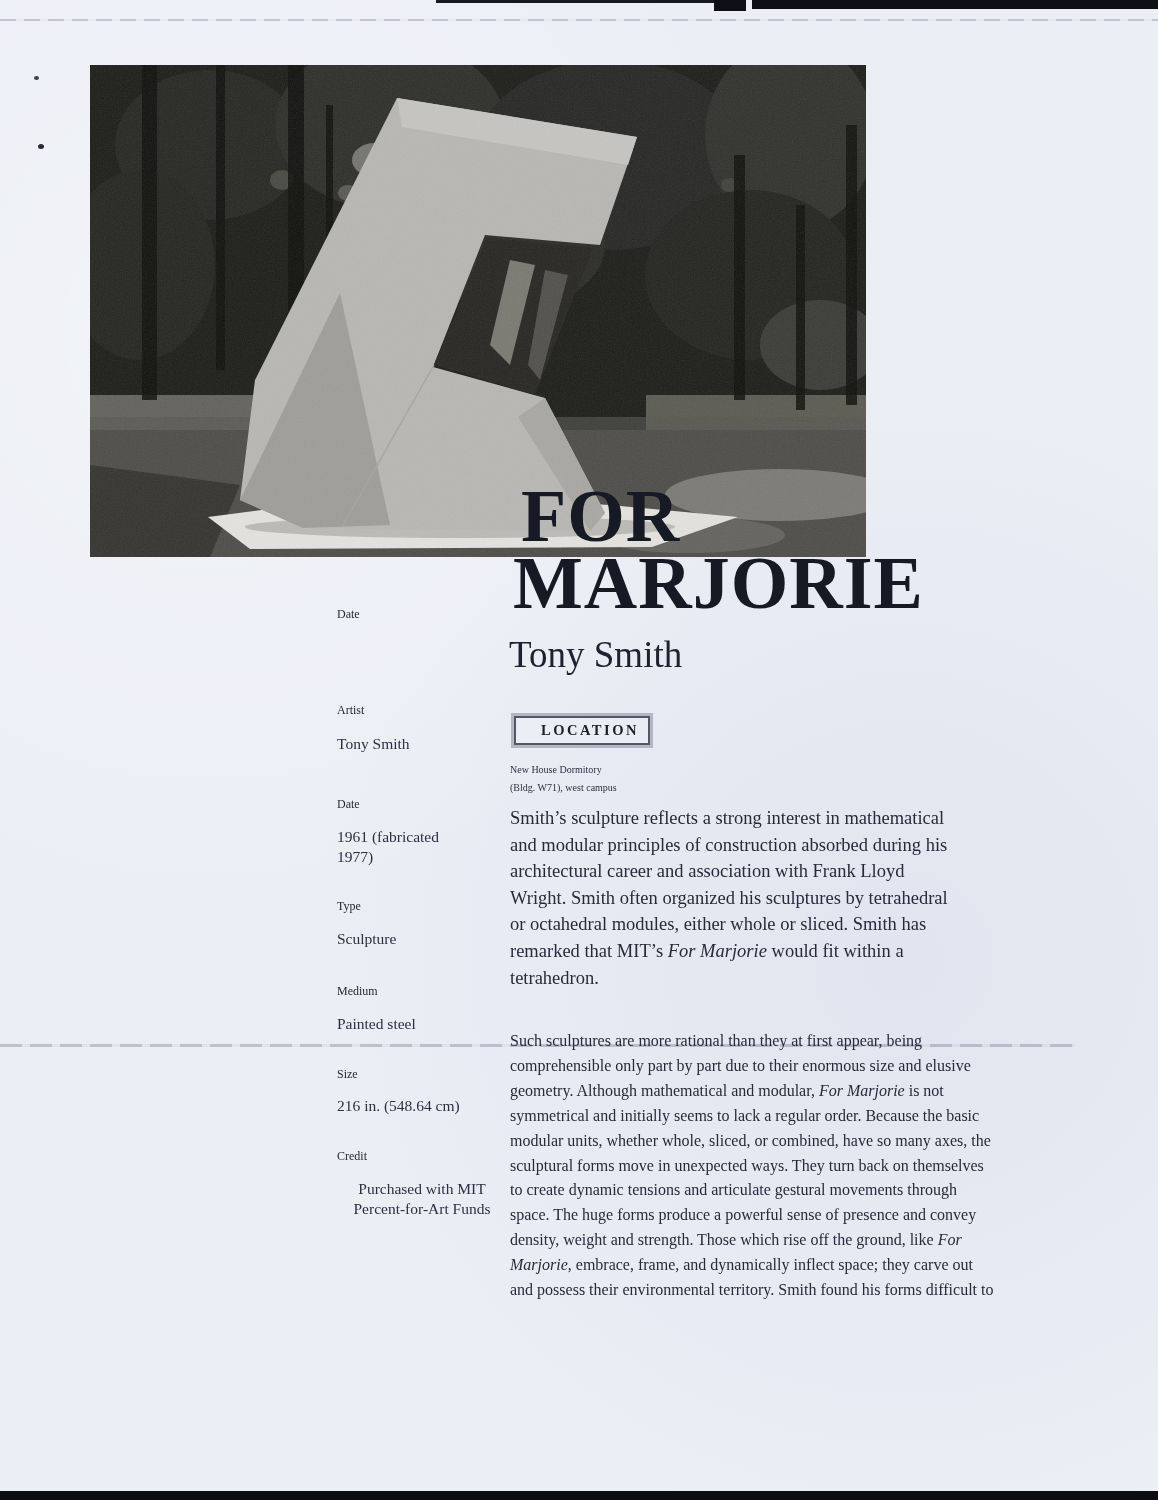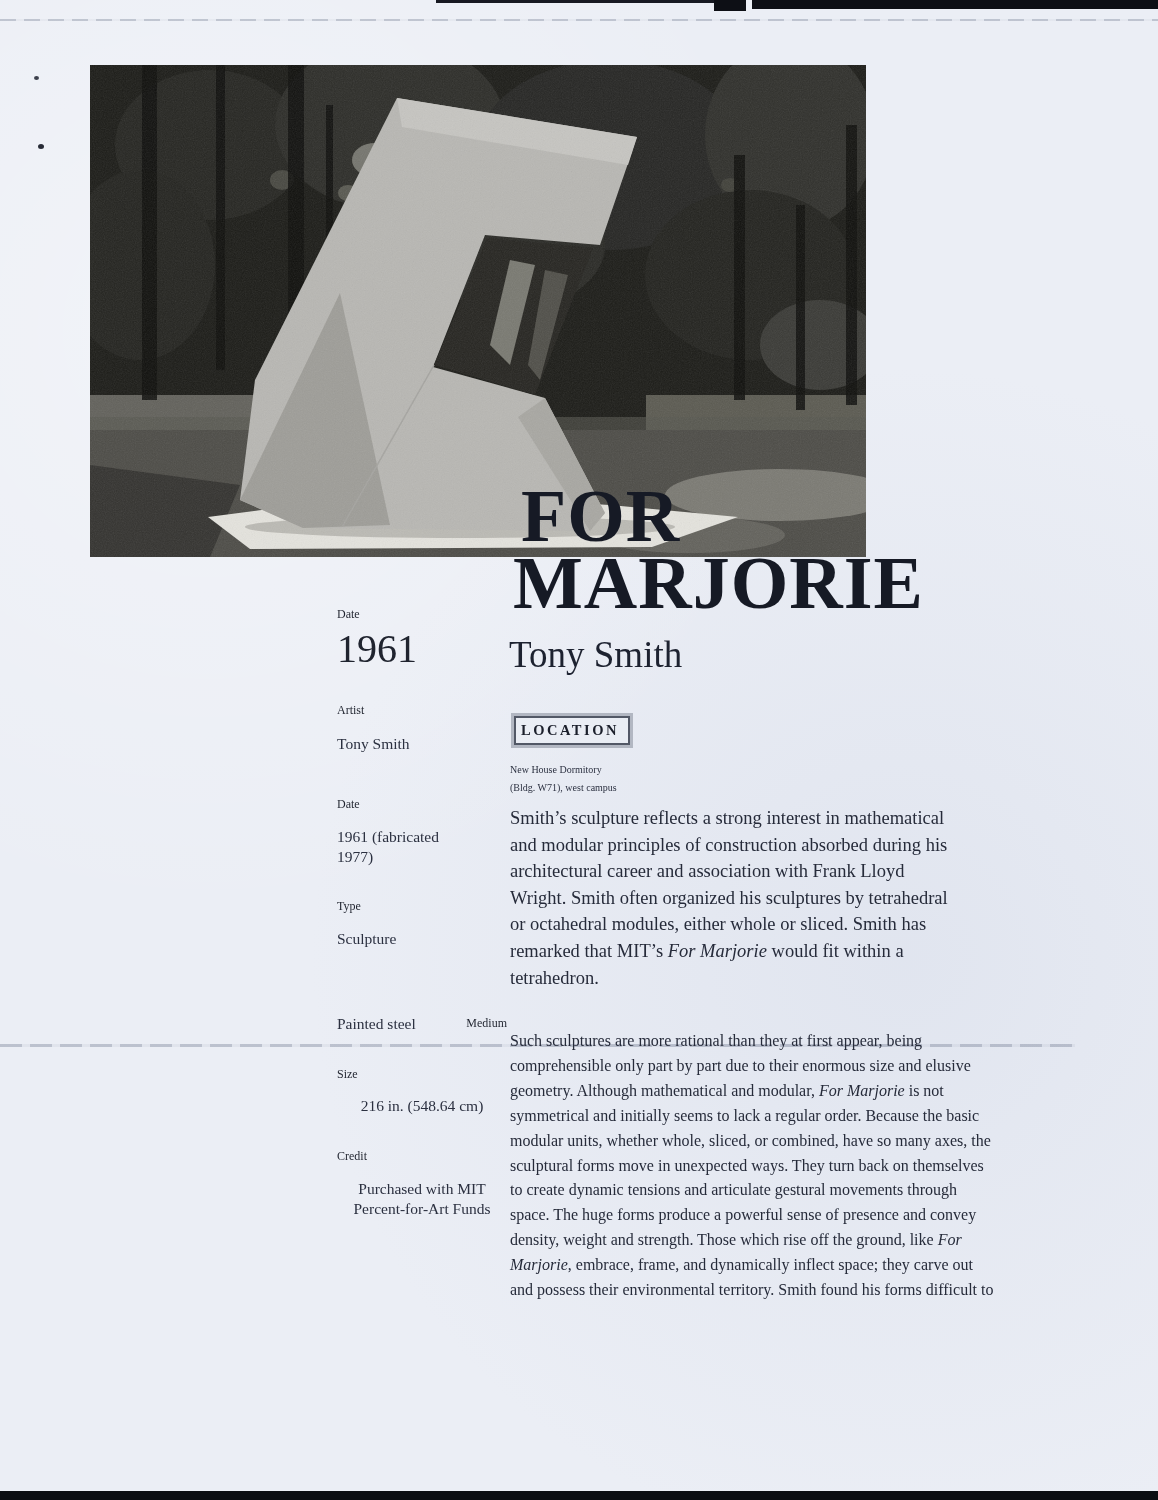--- a/index.html
+++ b/index.html
@@ -37,29 +37,29 @@
   .artist-heading { left:509px; top:636px; font-size:37px; line-height:1.05; color:#1d2230; white-space:nowrap; }
 
   
   .sb-label { left:337px; width:170px; font-weight:normal; font-size:12px; color:#1f232e; }
   .sb-value { left:337px; width:170px; font-size:15.5px; line-height:20px; color:#2b3040; white-space:pre-line; }
   .qf-label { top:607px; }
   .qf-value { top:629px; font-size:40px; line-height:1; width:200px; color:#20242f; }
   .sb-l0 { top:703px; }  .sb-v0 { top:734px; }
   .sb-l1 { top:797px; }  .sb-v1 { top:827px; }
   .sb-l2 { top:899px; }  .sb-v2 { top:929px; }
-  .sb-l3 { top:1016px;text-align:right; }  .sb-v3 { top:1014px; }
-  .sb-l4 { top:1067px; } .sb-v4 { top:1096px;text-align:center; }
+  .sb-l3 { top:984px; }  .sb-v3 { top:1014px; }
+  .sb-l4 { top:1067px; } .sb-v4 { top:1096px; }
   .sb-l5 { top:1149px; } .sb-v5 { top:1179px;text-align:center; }
 
   
   .loc-box {
     left:514px; top:716px; width:107px; height:21px;
     border:2px solid #525866; outline:3px solid #b2b7c2;
-    padding:2px 0 2px 5px; display:flex; align-items:center;
+    padding:2px 0 2px 25px; display:flex; align-items:center;
     font-weight:bold; font-size:14.5px; letter-spacing:2.5px; color:#1b1f2b;
     background:rgba(235,238,245,.6);
   }
   .loc-line { left:510px; width:300px; font-size:10px; line-height:17.5px; color:#2b3040; }
   .loc-line1 { top:761px; }
   .loc-line2 { top:779px; }
   .para { left:510px; width:565px; white-space:pre-line; color:#262b3a; }
   .para-intro  { top:805px;  font-size:18.5px; line-height:26.6px; }
   .para-detail { top:1029px; font-size:16px;   line-height:24.9px; }
   .para i { font-style:italic; }
@@ -138,21 +138,20 @@
 
       <rect x="0" y="0" width="776" height="492" filter="url(#grain)" opacity="0.13"></rect>
     </svg>
   </div>
 
   <div class="abs title-line title-1">FOR</div>
   <div class="abs title-line title-2">MARJORIE</div>
   <div class="abs artist-heading">Tony Smith</div>
 
   <div class="abs sb-label qf-label">Date</div>
-  <div class="abs sb-value qf-value">1961</div>
 
   <div class="abs sb-label sb-l0">Artist</div>
   <div class="abs sb-value sb-v0">Tony Smith</div>
 
   <div class="abs sb-label sb-l1">Date</div>
   <div class="abs sb-value sb-v1">1961 (fabricated
 1977)</div>
 
   <div class="abs sb-label sb-l2">Type</div>
   <div class="abs sb-value sb-v2">Sculpture</div>

